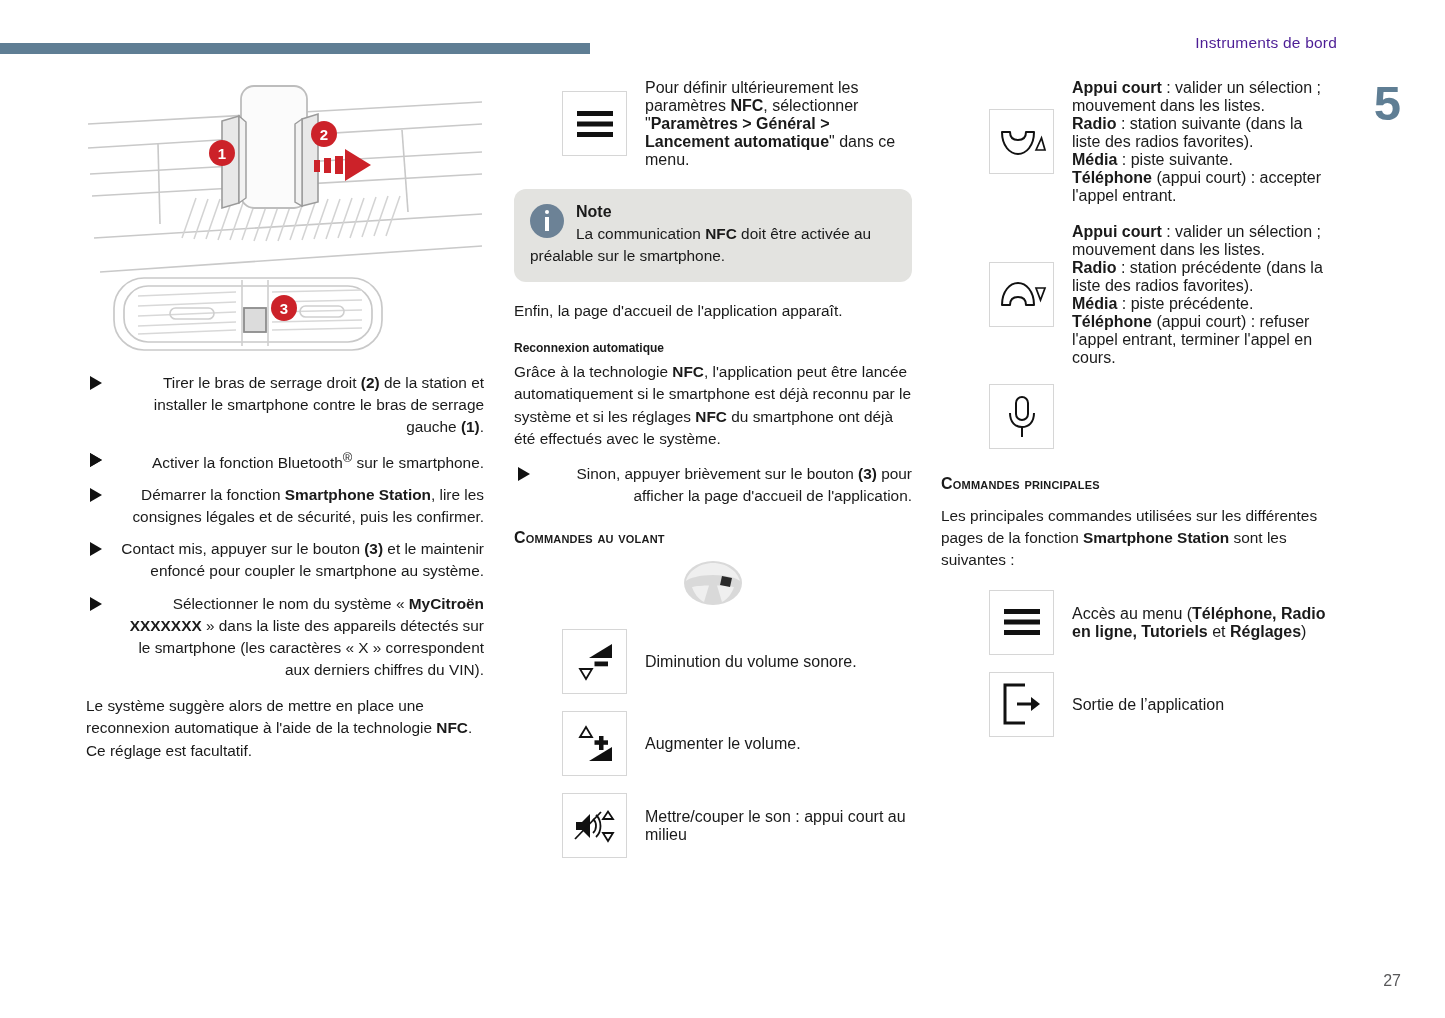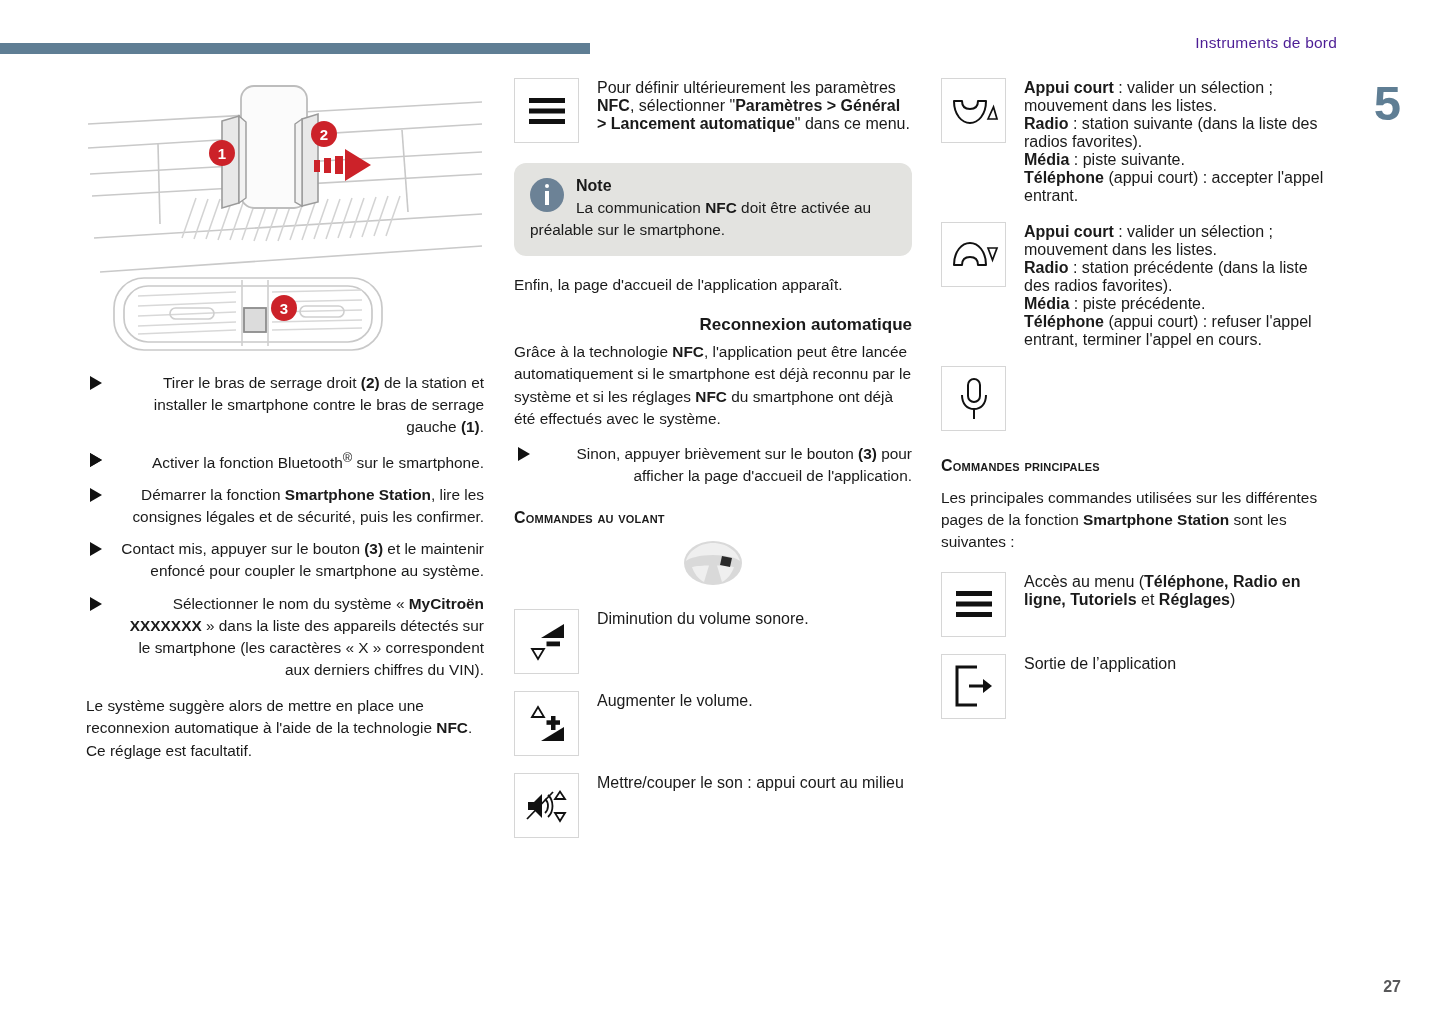--- a/index.html
+++ b/index.html
@@ -18,22 +18,22 @@
   }
   .header-title {
     position:absolute; right:108px; top:34px;
     font-size:15.5px; color:#4c1d95; letter-spacing:.2px;
   }
   .chapter-number {
     position:absolute; right:44px; top:79px;
     font-size:49px; font-weight:bold; color:#5f7e94; line-height:1;
   }
   .page-number {
-    position:absolute; right:44px; bottom:22px;
-    font-size:16px; font-weight:bold; color:#58585a;
+    position:absolute; right:44px; bottom:28px;
+    font-size:16px; font-weight:normal; color:#58585a;
   }
   
   .col { position:absolute; top:78px; }
   .col-left   { left:86px;  width:398px; }
   .col-mid    { left:514px; width:398px; }
   .col-right  { left:941px; width:390px; }
 
   
   p, li, .txt { font-size:15.4px; line-height:1.44; margin:0; }
   b, strong { font-weight:bold; }
@@ -52,24 +52,24 @@
   }
 
   
   h2.section {
     font-size:16px; font-weight:bold; margin:22px 0 12px 0;
     letter-spacing:.2px;
     font-variant:small-caps;
     text-transform:lowercase;
   }
   h2.section::first-letter { text-transform:uppercase; }
-  h3.sub { font-size:17px; font-weight:bold; margin:19px 0 6px 0;text-align:right; }
-
-  
-  .irow { display:flex; align-items:flex-start; margin-bottom:17px; }
+  h3.sub { font-size:12px; font-weight:bold; margin:19px 0 6px 0; }
+
+  
+  .irow { display:flex; align-items:center; margin-bottom:17px;margin-left:48px; }
   .ibox {
     flex:0 0 auto;
     width:63px; height:63px;
     border:1px solid #d6d6d6;
     background:#fff;
     display:flex; align-items:center; justify-content:center;
     margin-right:18px;
   }
   .irow .itext { flex:1 1 auto; padding-top:1px; }
 

